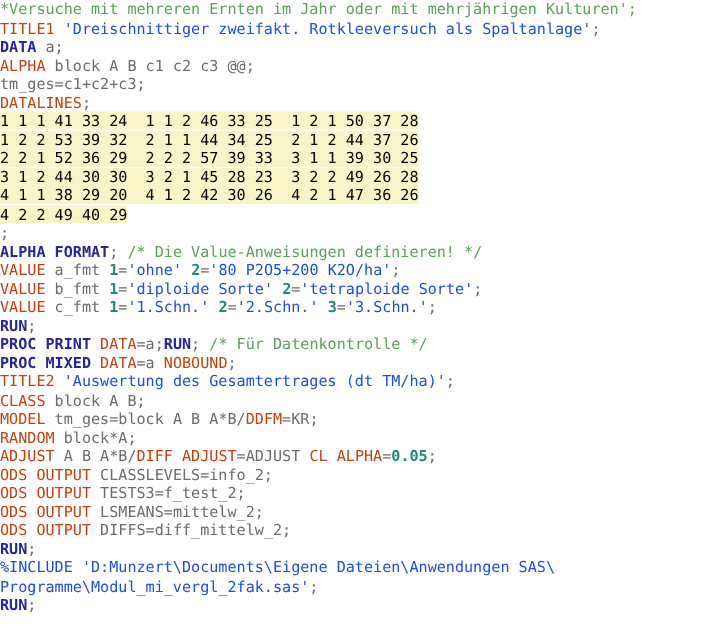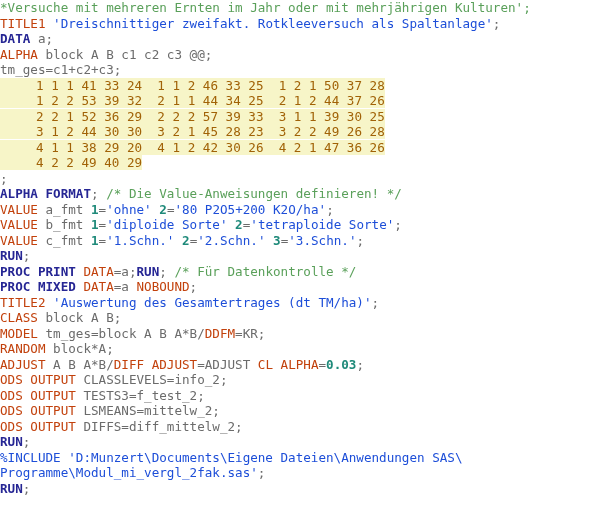--- a/index.html
+++ b/index.html
@@ -32,58 +32,59 @@
   }
   .line .tok { white-space: pre; }
 
   
   .t-comment   { color: #5aa05a; }
   .t-proc      { color: #262694; font-weight: bold; }
   .t-kw        { color: #c2410c; }
   .t-plain     { color: #6b6b6b; }
   .t-str       { color: #1d4ed8; }
   .t-num       { color: #1f8a7a; font-weight: bold; }
-  .t-data      { color: #a16207; padding-left: 36px; }
+  .t-data      { color: #000000; }
 
   
   .hl { background: #f7f5c8; }
   .line.dataline {
     color: #7a7a7a;
   }
   .line.dataline .hl { background: #f7f5c8; }
 </style>
 </head>
 <body>
 
 <div id="editor">
   <div id="code-area">
       <div class="line"><span class="tok t-comment">*Versuche mit mehreren Ernten im Jahr oder mit mehrjährigen Kulturen';</span></div>
       <div class="line"><span class="tok t-kw">TITLE1 </span><span class="tok t-str">'Dreischnittiger zweifakt. Rotkleeversuch als Spaltanlage'</span><span class="tok t-plain">;</span></div>
       <div class="line"><span class="tok t-proc">DATA</span><span class="tok t-plain"> a;</span></div>
       <div class="line"><span class="tok t-kw">ALPHA</span><span class="tok t-plain"> block A B c1 c2 c3 @@;</span></div>
       <div class="line"><span class="tok t-plain">tm_ges=c1+c2+c3;</span></div>
+      <div class="line"><span class="tok t-kw">DATALINES</span><span class="tok t-plain">;</span></div>
       <div class="line dataline"><span class="tok t-data hl">1 1 1 41 33 24  1 1 2 46 33 25  1 2 1 50 37 28</span></div>
       <div class="line dataline"><span class="tok t-data hl">1 2 2 53 39 32  2 1 1 44 34 25  2 1 2 44 37 26</span></div>
       <div class="line dataline"><span class="tok t-data hl">2 2 1 52 36 29  2 2 2 57 39 33  3 1 1 39 30 25</span></div>
       <div class="line dataline"><span class="tok t-data hl">3 1 2 44 30 30  3 2 1 45 28 23  3 2 2 49 26 28</span></div>
       <div class="line dataline"><span class="tok t-data hl">4 1 1 38 29 20  4 1 2 42 30 26  4 2 1 47 36 26</span></div>
       <div class="line dataline"><span class="tok t-data hl">4 2 2 49 40 29</span></div>
       <div class="line"><span class="tok t-plain">;</span></div>
       <div class="line"><span class="tok t-proc">ALPHA FORMAT</span><span class="tok t-plain">; </span><span class="tok t-comment">/* Die Value-Anweisungen definieren! */</span></div>
       <div class="line"><span class="tok t-kw">VALUE</span><span class="tok t-plain"> a_fmt </span><span class="tok t-num">1</span><span class="tok t-plain">=</span><span class="tok t-str">'ohne'</span><span class="tok t-plain"> </span><span class="tok t-num">2</span><span class="tok t-plain">=</span><span class="tok t-str">'80 P2O5+200 K2O/ha'</span><span class="tok t-plain">;</span></div>
       <div class="line"><span class="tok t-kw">VALUE</span><span class="tok t-plain"> b_fmt </span><span class="tok t-num">1</span><span class="tok t-plain">=</span><span class="tok t-str">'diploide Sorte'</span><span class="tok t-plain"> </span><span class="tok t-num">2</span><span class="tok t-plain">=</span><span class="tok t-str">'tetraploide Sorte'</span><span class="tok t-plain">;</span></div>
       <div class="line"><span class="tok t-kw">VALUE</span><span class="tok t-plain"> c_fmt </span><span class="tok t-num">1</span><span class="tok t-plain">=</span><span class="tok t-str">'1.Schn.'</span><span class="tok t-plain"> </span><span class="tok t-num">2</span><span class="tok t-plain">=</span><span class="tok t-str">'2.Schn.'</span><span class="tok t-plain"> </span><span class="tok t-num">3</span><span class="tok t-plain">=</span><span class="tok t-str">'3.Schn.'</span><span class="tok t-plain">;</span></div>
       <div class="line"><span class="tok t-proc">RUN</span><span class="tok t-plain">;</span></div>
       <div class="line"><span class="tok t-proc">PROC PRINT</span><span class="tok t-plain"> </span><span class="tok t-kw">DATA</span><span class="tok t-plain">=a;</span><span class="tok t-proc">RUN</span><span class="tok t-plain">; </span><span class="tok t-comment">/* Für Datenkontrolle */</span></div>
       <div class="line"><span class="tok t-proc">PROC MIXED</span><span class="tok t-plain"> </span><span class="tok t-kw">DATA</span><span class="tok t-plain">=a </span><span class="tok t-kw">NOBOUND</span><span class="tok t-plain">;</span></div>
       <div class="line"><span class="tok t-kw">TITLE2 </span><span class="tok t-str">'Auswertung des Gesamtertrages (dt TM/ha)'</span><span class="tok t-plain">;</span></div>
       <div class="line"><span class="tok t-kw">CLASS</span><span class="tok t-plain"> block A B;</span></div>
       <div class="line"><span class="tok t-kw">MODEL</span><span class="tok t-plain"> tm_ges=block A B A*B/</span><span class="tok t-kw">DDFM</span><span class="tok t-plain">=KR;</span></div>
       <div class="line"><span class="tok t-kw">RANDOM</span><span class="tok t-plain"> block*A;</span></div>
-      <div class="line"><span class="tok t-kw">ADJUST</span><span class="tok t-plain"> A B A*B/</span><span class="tok t-kw">DIFF ADJUST</span><span class="tok t-plain">=ADJUST </span><span class="tok t-kw">CL ALPHA</span><span class="tok t-plain">=</span><span class="tok t-num">0.03</span><span class="tok t-plain">;</span></div>
+      <div class="line"><span class="tok t-kw">ADJUST</span><span class="tok t-plain"> A B A*B/</span><span class="tok t-kw">DIFF ADJUST</span><span class="tok t-plain">=ADJUST </span><span class="tok t-kw">CL ALPHA</span><span class="tok t-plain">=</span><span class="tok t-num">0.05</span><span class="tok t-plain">;</span></div>
       <div class="line"><span class="tok t-kw">ODS OUTPUT</span><span class="tok t-plain"> CLASSLEVELS=info_2;</span></div>
       <div class="line"><span class="tok t-kw">ODS OUTPUT</span><span class="tok t-plain"> TESTS3=f_test_2;</span></div>
       <div class="line"><span class="tok t-kw">ODS OUTPUT</span><span class="tok t-plain"> LSMEANS=mittelw_2;</span></div>
       <div class="line"><span class="tok t-kw">ODS OUTPUT</span><span class="tok t-plain"> DIFFS=diff_mittelw_2;</span></div>
       <div class="line"><span class="tok t-proc">RUN</span><span class="tok t-plain">;</span></div>
       <div class="line"><span class="tok t-str">%INCLUDE 'D:Munzert\Documents\Eigene Dateien\Anwendungen SAS\</span></div>
       <div class="line"><span class="tok t-str">Programme\Modul_mi_vergl_2fak.sas'</span><span class="tok t-plain">;</span></div>
       <div class="line"><span class="tok t-proc">RUN</span><span class="tok t-plain">;</span></div>
     </div>
 </div>

